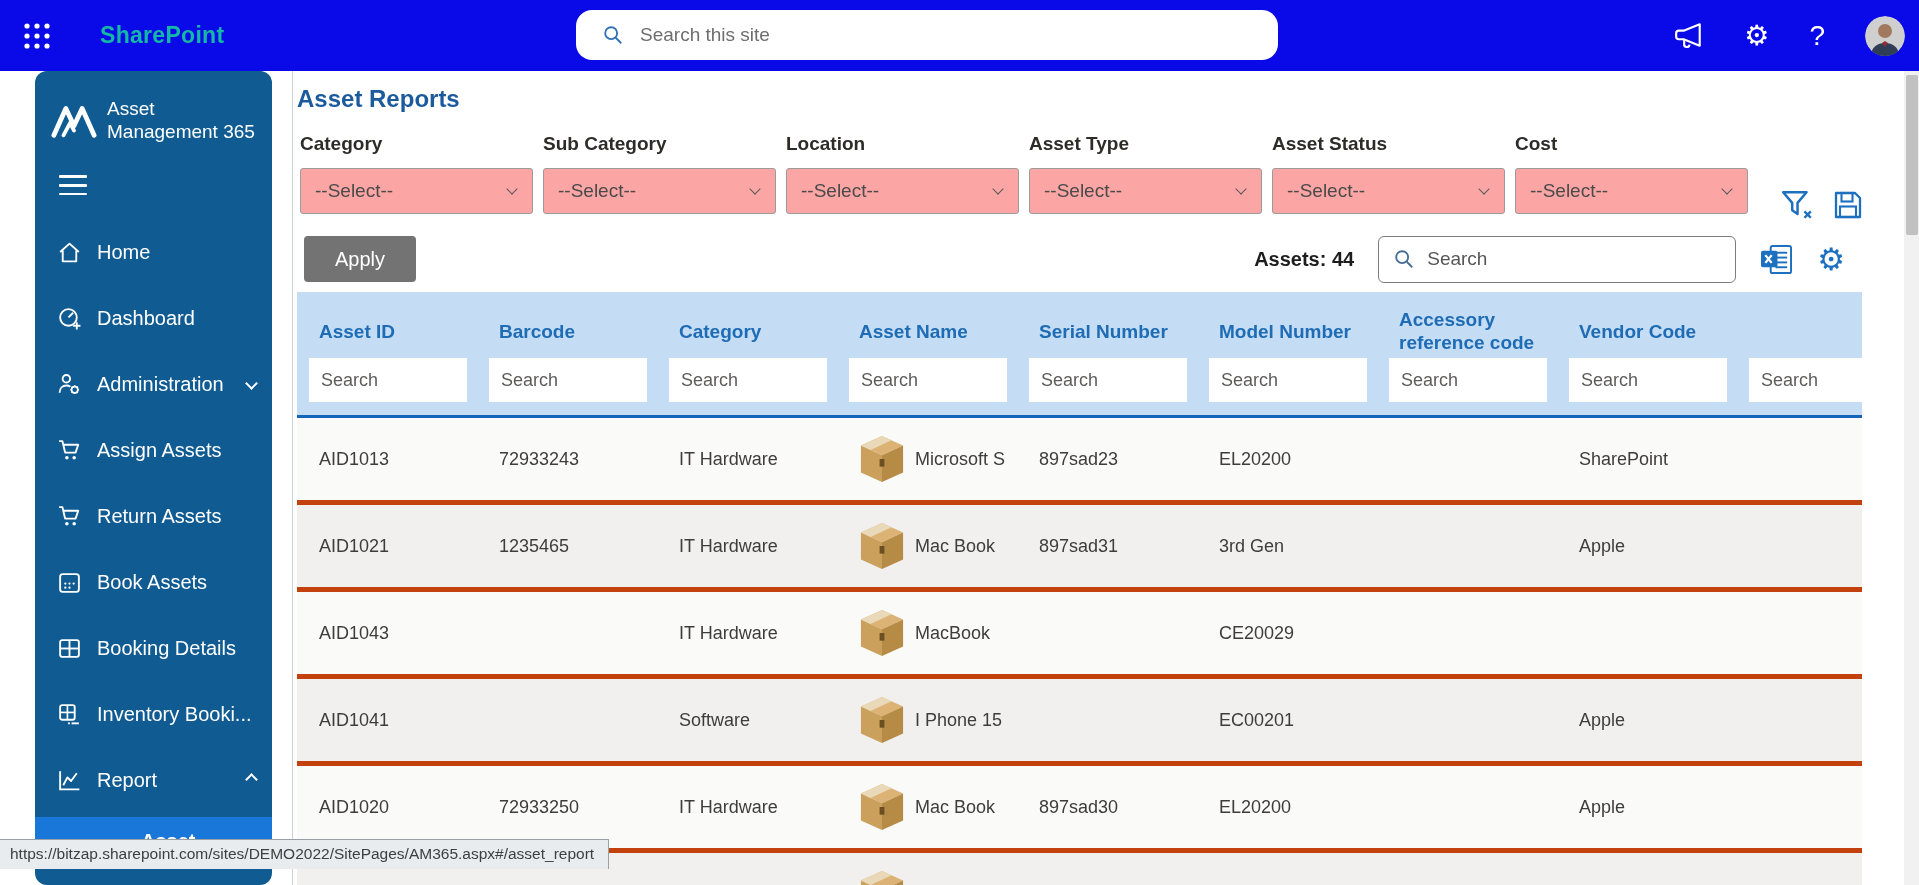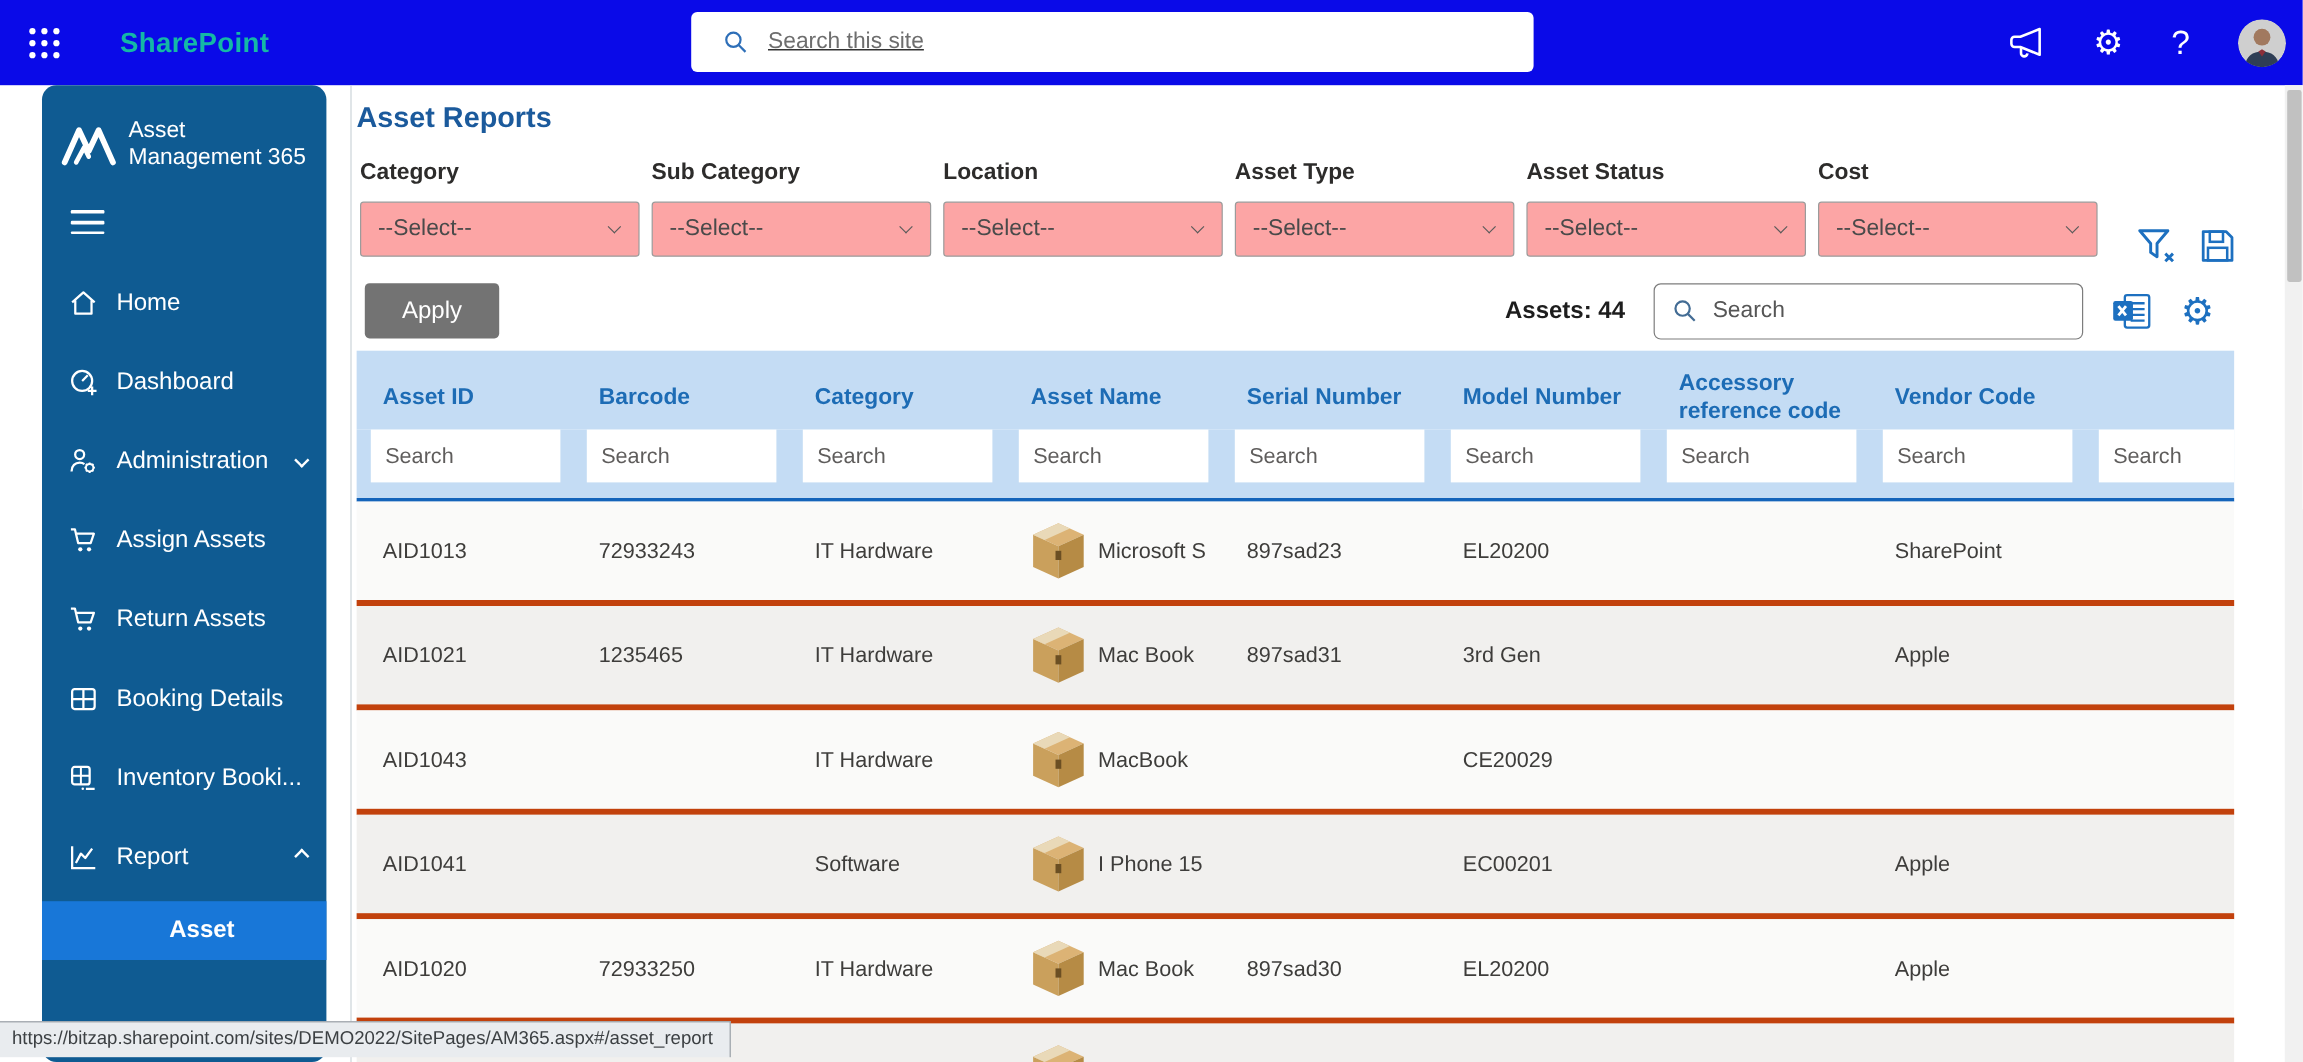--- a/index.html
+++ b/index.html
@@ -5,21 +5,21 @@
   * { margin:0; padding:0; box-sizing:border-box; }
   html,body { width:1919px; height:885px; overflow:hidden; background:#fff;
               font-family:"Liberation Sans", sans-serif; }
   body { position:relative; }
 
   
   .topbar { height:71px; background:#0a0ae8; position:relative; display:flex; align-items:center; }
   .waffle { margin-left:22px; width:30px; height:30px; display:block; cursor:pointer; }
   .brand { color:#14b8a6; font-size:23px; font-weight:700; margin-left:48px; letter-spacing:.3px; }
   .site-search { position:absolute; left:576px; top:10px; width:702px; height:50px; background:#fff;
-                 border-radius:5px; display:flex; align-items:center; padding-left:26px; gap:16px;text-decoration:underline; }
+                 border-radius:16px; display:flex; align-items:center; padding-left:26px; gap:16px; }
   .site-search .ph { color:#6e6e6e; font-size:19px; }
   .top-icons { position:absolute; right:14px; top:0; height:71px; display:flex; align-items:center; gap:40px; }
   .tb-help { color:#fff; font-size:28px; font-weight:400; cursor:pointer; }
   .tb-gear { color:#fff; font-size:28px; line-height:1; cursor:pointer; }
   .avatar { width:40px; height:40px; border-radius:50%; overflow:hidden; cursor:pointer; display:block; }
 
   
   .shell { display:flex; height:814px; }
   .gutter { width:35px; background:#fff; }
   .sidebar { width:237px; background:#0f5b92; color:#fff; flex-shrink:0; position:relative;border-radius:12px; }
@@ -78,21 +78,21 @@
   .trow { height:87px; align-items:center; font-size:18px; color:#3e3d3b; border-bottom:5px solid #c2410c; cursor:pointer; }
   .trow.odd  { background:#fafaf9; }
   .trow.even { background:#f1f0ee; }
   .td { padding-left:22px; overflow:hidden; white-space:nowrap; }
   .td.name { display:flex; align-items:center; gap:10px; }
   .box-ic { width:46px; height:50px; flex-shrink:0; }
 
   
   .vscroll { position:absolute; right:0; top:71px; bottom:0; width:15px; background:#f1f1f1; }
   .vscroll .thumb { position:absolute; top:4px; left:1.5px; width:12px; height:160px; background:#c1c1c1; border-radius:2px; }
-  .status-url { position:absolute; left:0; bottom:4px; background:#e9ecef; border:1px solid #9aa0a6;
+  .status-url { position:absolute; left:0; bottom:16px; background:#e9ecef; border:1px solid #9aa0a6;
                 border-left:none; border-bottom:none; padding:5px 14px 6px 10px; font-size:15.5px; color:#3c4043; }
 </style>
 </head>
 <body>
 
 <header class="topbar">
   <svg class="waffle" viewBox="0 0 30 30">
     <g fill="#fff">
       <circle cx="5" cy="5" r="2.6"></circle>
         <circle cx="15" cy="5" r="2.6"></circle>
@@ -191,20 +191,31 @@
 
       <div class="nav-item">
         <svg class="nav-ic" viewBox="0 0 24 24">
           <path d="M2 3 h3.2 l2.6 11 h10 l2.6 -7.5 H6.2" fill="none" stroke="#fff" stroke-width="1.8" stroke-linejoin="round"></path>
           <circle cx="9.5" cy="19" r="1.7" fill="#fff"></circle>
             <circle cx="16.5" cy="19" r="1.7" fill="#fff"></circle>
         </svg>
         <span>Return Assets</span>
       </div>
 
+      <div class="nav-item">
+        <svg class="nav-ic" viewBox="0 0 24 24">
+          <rect x="3" y="4" width="18" height="17" rx="2.5" fill="none" stroke="#fff" stroke-width="1.8"></rect>
+          <circle cx="8" cy="13" r="1.1" fill="#fff"></circle>
+            <circle cx="12" cy="13" r="1.1" fill="#fff"></circle>
+            <circle cx="16" cy="13" r="1.1" fill="#fff"></circle>
+          <circle cx="8" cy="17" r="1.1" fill="#fff"></circle>
+            <circle cx="12" cy="17" r="1.1" fill="#fff"></circle>
+        </svg>
+        <span>Book Assets</span>
+      </div>
 
       <div class="nav-item">
         <svg class="nav-ic" viewBox="0 0 24 24">
           <rect x="3" y="4" width="18" height="16" rx="2" fill="none" stroke="#fff" stroke-width="1.8"></rect>
           <line x1="3" y1="12" x2="21" y2="12" stroke="#fff" stroke-width="1.8"></line>
           <line x1="12" y1="4" x2="12" y2="20" stroke="#fff" stroke-width="1.8"></line>
         </svg>
         <span>Booking Details</span>
       </div>
 

